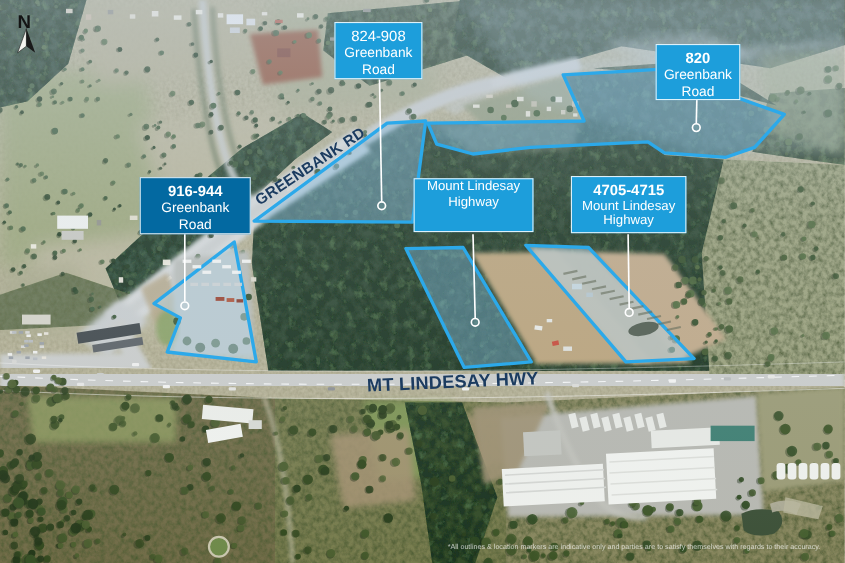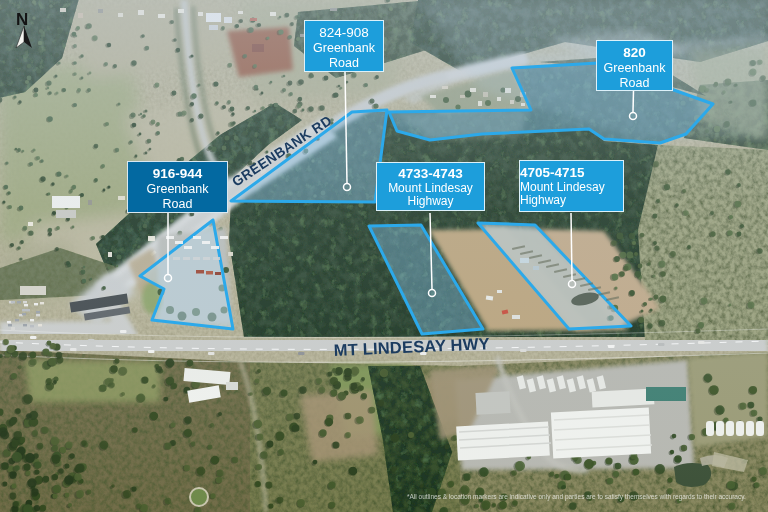--- a/index.html
+++ b/index.html
@@ -1789,24 +1789,23 @@
 <div style="font-size:12.5px;">Road</div>
 </div>
 
 <div style="position:absolute;left:596px;top:18px;width:77px;height:51px;background:#1d9edb;border:1px solid rgba(255,255,255,0.85);box-sizing:border-box;color:#fff;text-align:center;line-height:1.18;margin-top:22px;">
 <div style="font-size:13.5px;font-weight:bold;margin-top:4px;">820</div>
 <div style="font-size:12.5px;">Greenbank</div>
 <div style="font-size:12.5px;">Road</div>
 </div>
 
 <div style="position:absolute;left:376px;top:162px;width:109px;height:49px;background:#1d9edb;border:1px solid rgba(255,255,255,0.85);box-sizing:border-box;color:#fff;text-align:center;line-height:1.15;">
-<div style="font-size:13.5px;font-weight:bold;margin-top:3px;">4733-4743</div>
 <div style="font-size:12px;">Mount Lindesay</div>
 <div style="font-size:12px;">Highway</div>
 </div>
 
-<div style="position:absolute;left:519px;top:160px;width:105px;height:52px;background:#1d9edb;border:1px solid rgba(255,255,255,0.85);box-sizing:border-box;color:#fff;line-height:1.15;">
+<div style="position:absolute;left:519px;top:160px;width:105px;height:52px;background:#1d9edb;border:1px solid rgba(255,255,255,0.85);box-sizing:border-box;color:#fff;text-align:center;line-height:1.15;">
 <div style="font-size:13.5px;font-weight:bold;margin-top:4px;">4705-4715</div>
 <div style="font-size:12px;">Mount Lindesay</div>
 <div style="font-size:12px;">Highway</div>
 </div>
 
 </div>
 
 </body></html>

